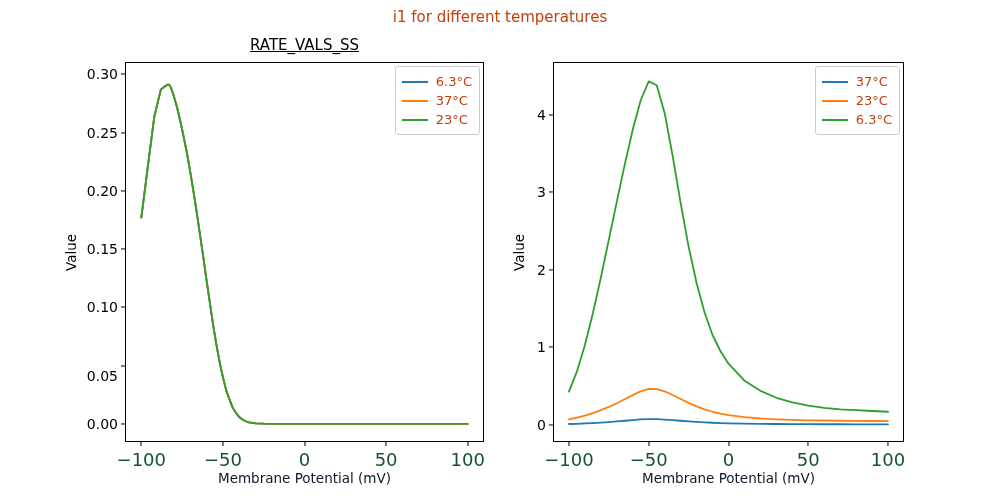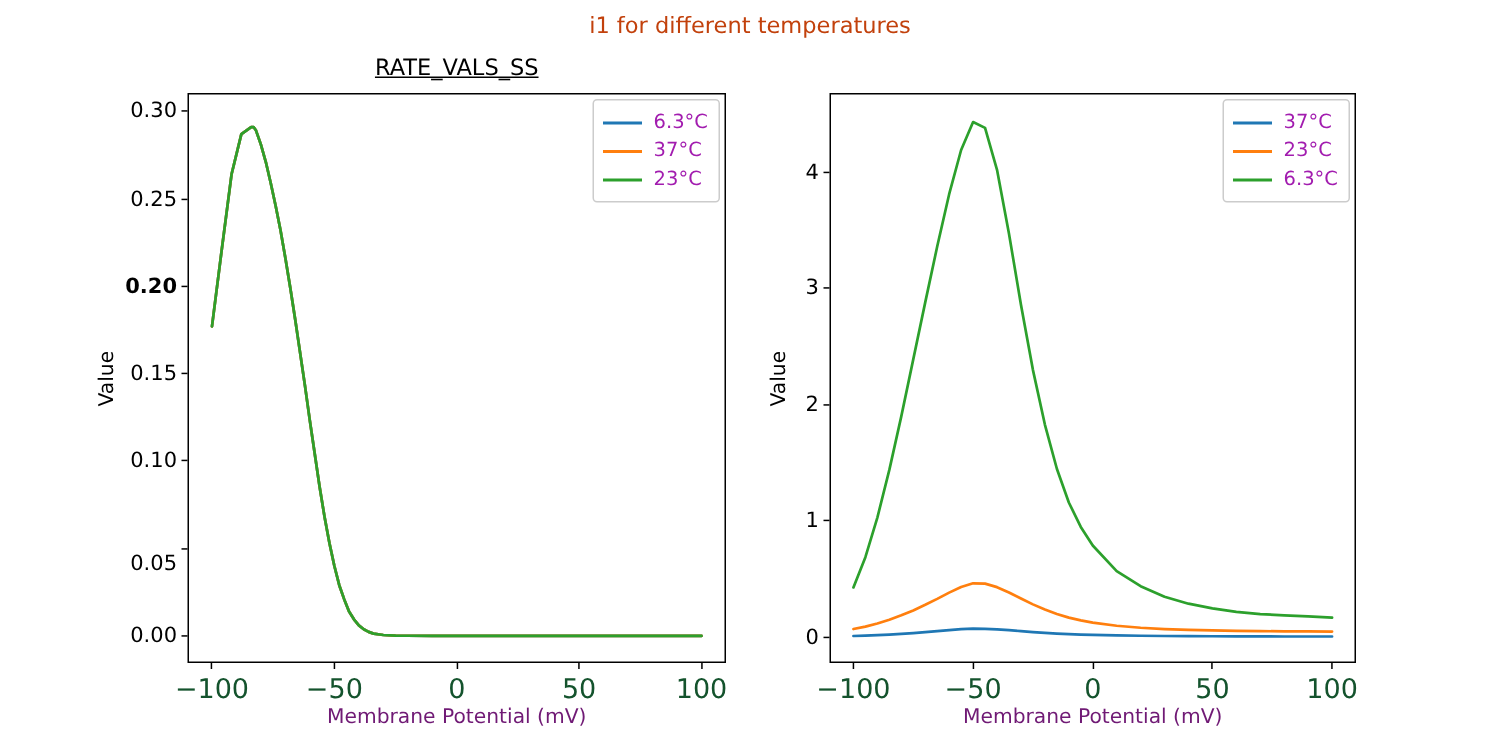--- a/index.html
+++ b/index.html
@@ -90,21 +90,21 @@
     background: #000000;
     transform: translateX(-50%);
   }
   .xlabel {
     position: absolute;
     top: 100%;
     margin-top: 28px;
     width: 100%;
     text-align: center;
     font-size: 13.5px;
-    color: #701a75;
+    color: #0f172a;
   }
   .ylabel {
     position: absolute;
     transform-origin: 0 0;
     transform: rotate(-90deg);
     font-size: 13.5px;
     white-space: nowrap;
     color: #000000;
   }
   .legend {
@@ -123,21 +123,21 @@
   .legend-swatch {
     width: 26px;
     height: 0;
     border-top-width: 2.2px;
     border-top-style: solid;
     margin-right: 8px;
     flex: 0 0 auto;
   }
   .legend-text {
     font-size: 13px;
-    color: #a21caf;
+    color: #c2410c;
     white-space: nowrap;
   }
 </style>
 </head>
 <body>
 
 <div id="figure">
 
   <div id="fig-title">i1 for different temperatures</div>
 
@@ -151,21 +151,21 @@
       </svg>
     <div id="yticks-0">
         <div class="ytick-label" style="top: 361.933px;">0.00</div>
         <div class="ytick-mark" style="top: 361.933px;"></div>
         <div class="ytick-label" style="top: 314px; text-align: center;">0.05</div>
         <div class="ytick-mark" style="top: 303.65px;"></div>
         <div class="ytick-label" style="top: 245.368px;">0.10</div>
         <div class="ytick-mark" style="top: 245.368px;"></div>
         <div class="ytick-label" style="top: 187.086px;">0.15</div>
         <div class="ytick-mark" style="top: 187.086px;"></div>
-        <div class="ytick-label" style="top: 128.804px; font-weight: bold;">0.20</div>
+        <div class="ytick-label" style="top: 128.804px;">0.20</div>
         <div class="ytick-mark" style="top: 128.804px;"></div>
         <div class="ytick-label" style="top: 70.5215px;">0.25</div>
         <div class="ytick-mark" style="top: 70.5215px;"></div>
         <div class="ytick-label" style="top: 12.2393px;">0.30</div>
         <div class="ytick-mark" style="top: 12.2393px;"></div>
       </div>
     <div id="xticks-0">
         <div class="xtick-label" style="left: 16.3182px;">−100</div>
         <div class="xtick-mark" style="left: 16.3182px;"></div>
         <div class="xtick-label" style="left: 97.9091px;">−50</div>

